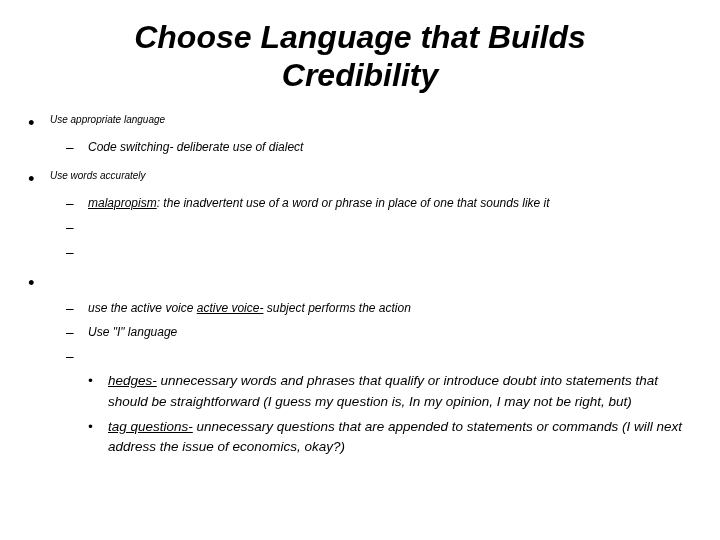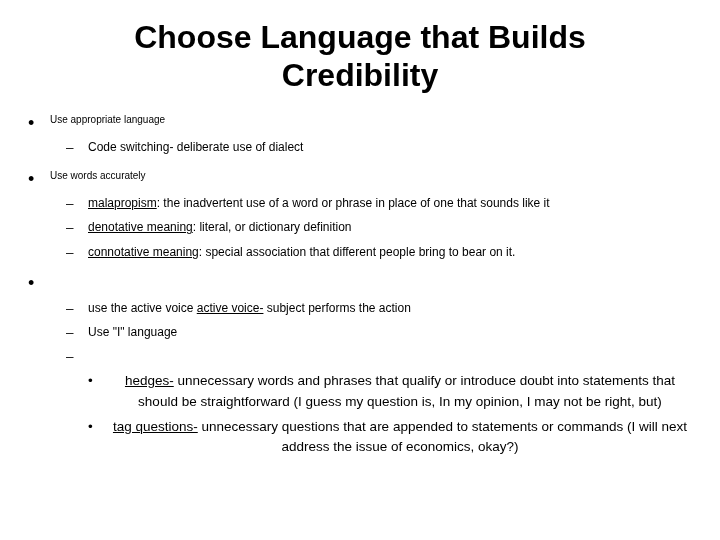--- a/index.html
+++ b/index.html
@@ -1,15 +1,15 @@
 <!DOCTYPE html>
 <html><head>
   <meta charset="utf-8">
   <style>
-    * { box-sizing: border-box; margin: 0; padding: 0; }
+    * { box-sizing: border-box; margin: 0; padding: 0; font-style: italic; }
     body {
       background: #fff;
       font-family: Arial, sans-serif;
       font-size: 13.5px;
       color: #000;
       width: 720px;
       min-height: 540px;
       padding: 18px 28px 18px 28px;
     }
     h1 {
@@ -68,21 +68,20 @@
     }
     .bullet-sm {
       min-width: 16px;
       margin-right: 4px;
       font-size: 13.5px;
       line-height: 1.5;
     }
     .sub-sub-text {
       font-size: 13.5px;
       line-height: 1.5;
-      text-align: center;
     }
     u {
       text-decoration: underline;
     }
   </style>
 </head>
 <body>
 
 <h1>
   <span>Choose Language that Builds</span><br>
@@ -107,25 +106,23 @@
     <span class="bullet-dot">•</span>
     <span class="bullet-text">Use words accurately</span>
   </div>
   <div class="sub-list">
     <div class="sub-item">
       <span class="dash">–</span>
       <span class="sub-text"><u>malapropism</u><span>: the inadvertent use of a word or phrase in place of one that sounds like it</span></span>
     </div>
     <div class="sub-item">
       <span class="dash">–</span>
-      <span class="sub-text"><u>denotative meaning</u><span>: literal, or dictionary definition</span></span>
     </div>
     <div class="sub-item">
       <span class="dash">–</span>
-      <span class="sub-text"><u>connotative meaning</u><span>: special association that different people bring to bear on it.</span></span>
     </div>
   </div>
 </div>
 
 <div class="bullet-section">
   <div class="bullet-main">
     <span class="bullet-dot">•</span>
   </div>
   <div class="sub-list">
 

